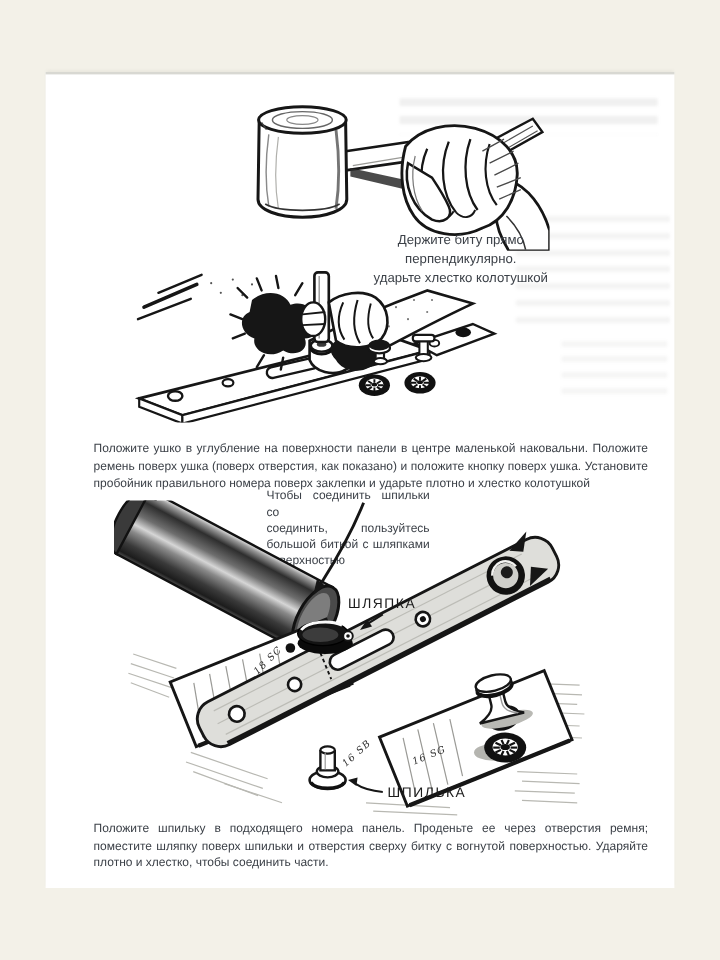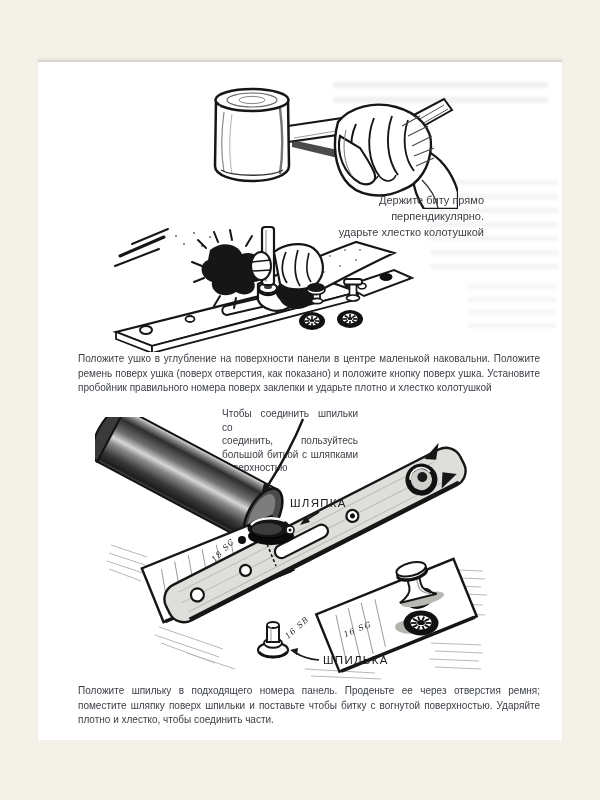--- a/index.html
+++ b/index.html
@@ -9,27 +9,27 @@
     font-family:"Liberation Sans",sans-serif;
   }
   .paper{
     position:absolute;left:38px;top:60px;width:524px;height:678px;
     background:#ffffff;
     border-top:2px solid #d8d8d2;
     box-shadow:0 -2px 3px rgba(0,0,0,0.05);
   }
   .caption-top{
     position:absolute;left:246px;top:130px;width:200px;
-    font-size:11px;line-height:16px;text-align:right;color:#3c4148;
+    font-size:11px;line-height:16px;text-align:center;color:#3c4148;
   }
   .para{
     position:absolute;left:40px;width:462px;
     font-size:10px;line-height:14.5px;text-align:justify;color:#3c4148;
   }
-  .para-1{top:290px;}
+  .para-1{top:306px;}
   .para-2{top:622px;}
   .caption-mid{
     position:absolute;left:184px;top:345px;width:136px;
     font-size:10px;line-height:13.5px;color:#3c4148;
   }
   .caption-mid .jline{text-align:justify;text-align-last:justify;}
   .caption-mid .lline{text-align:left;}
   .illus{position:absolute;}
   .illus-top{left:150px;top:22px;}
   .illus-mid{left:72px;top:158px;}
@@ -405,15 +405,15 @@
       <polygon points="205,108 215,105 211,99" fill="#161616"></polygon>
     </g>
 
     <g>
       <path d="M224,243 C214,242 207,240 201,236" stroke="#161616" stroke-width="1.6" fill="none"></path>
       <polygon points="195,233 203,231 202,238" fill="#161616"></polygon>
       <text class="part-label" x="228" y="247">ШПИЛЬКА</text>
     </g>
   </svg>
 
-  <div class="para para-2">Положите шпильку в подходящего номера панель. Проденьте ее через отверстия ремня; поместите шляпку поверх шпильки и поставьте чтобы битку с вогнутой поверхностью. Ударяйте плотно и хлестко, чтобы соединить части.</div>
+  <div class="para para-2">Положите шпильку в подходящего номера панель. Проденьте ее через отверстия ремня; поместите шляпку поверх шпильки и отверстия сверху битку с вогнутой поверхностью. Ударяйте плотно и хлестко, чтобы соединить части.</div>
 
 </div>
 
 </body></html>

